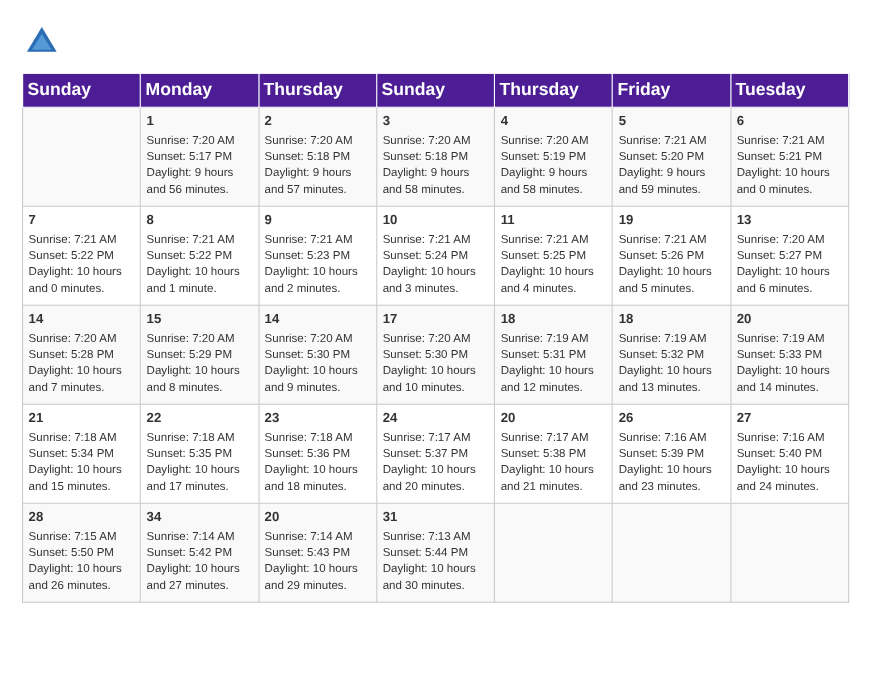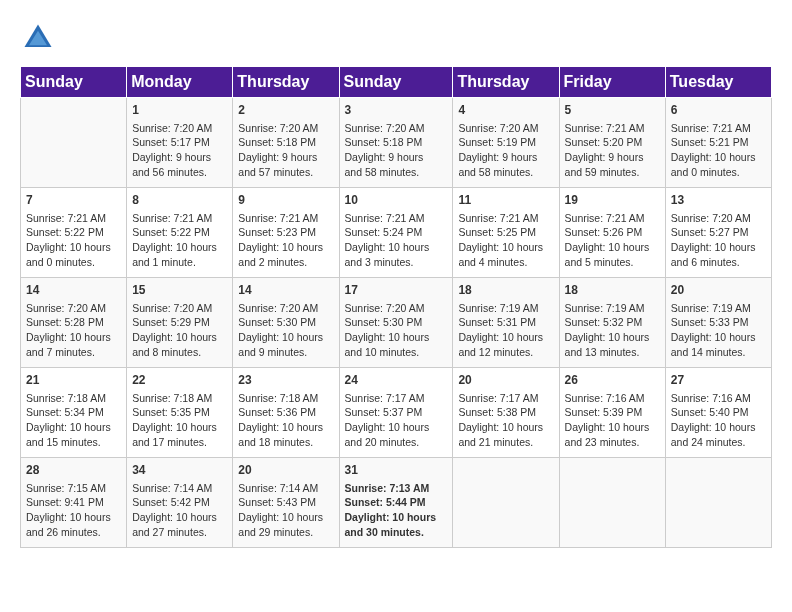--- a/index.html
+++ b/index.html
@@ -313,41 +313,41 @@
           <div class="cell-content" style="white-space: pre-line;">Sunrise: 7:16 AM
 Sunset: 5:40 PM
 Daylight: 10 hours
 and 24 minutes.</div>
         </td>
       </tr>
       <tr>
         <td>
           <span class="day-number">28</span>
           <div class="cell-content" style="white-space: pre-line;">Sunrise: 7:15 AM
-Sunset: 9:41 PM
+Sunset: 5:50 PM
 Daylight: 10 hours
 and 26 minutes.</div>
         </td>
         <td>
           <span class="day-number">34</span>
           <div class="cell-content" style="white-space: pre-line;">Sunrise: 7:14 AM
 Sunset: 5:42 PM
 Daylight: 10 hours
 and 27 minutes.</div>
         </td>
         <td>
           <span class="day-number">20</span>
           <div class="cell-content" style="white-space: pre-line;">Sunrise: 7:14 AM
 Sunset: 5:43 PM
 Daylight: 10 hours
 and 29 minutes.</div>
         </td>
         <td>
           <span class="day-number">31</span>
-          <div class="cell-content" style="white-space: pre-line; font-weight: bold;">Sunrise: 7:13 AM
+          <div class="cell-content" style="white-space: pre-line;">Sunrise: 7:13 AM
 Sunset: 5:44 PM
 Daylight: 10 hours
 and 30 minutes.</div>
         </td>
         <td></td>
         <td></td>
         <td></td>
       </tr>
     </tbody>
 </table>

